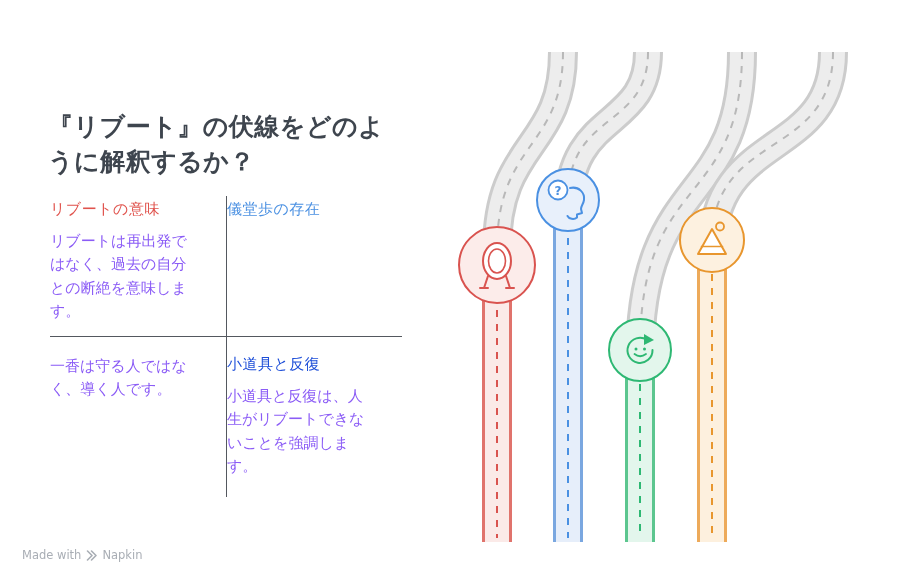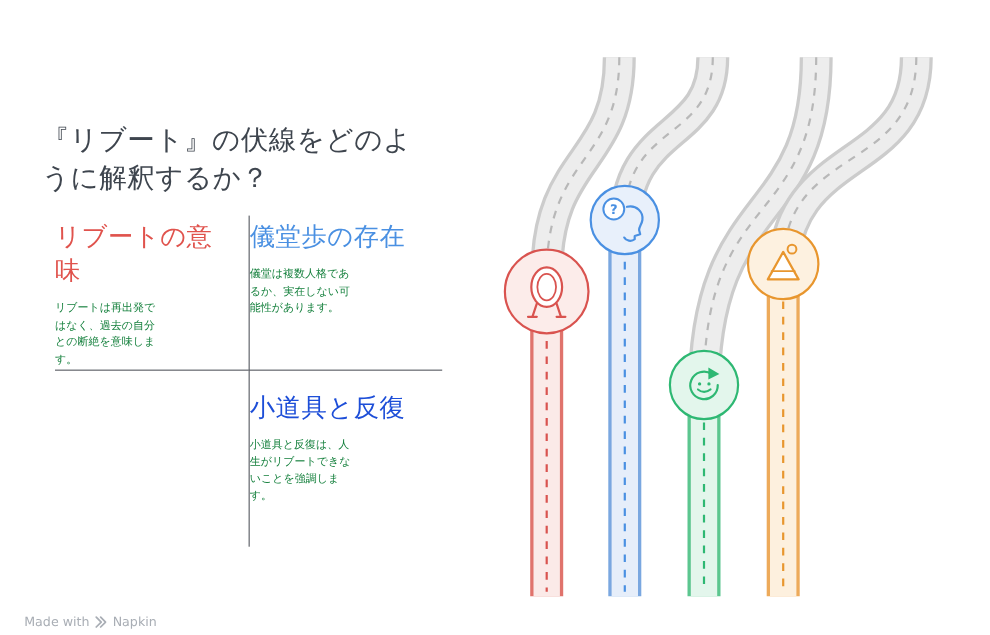--- a/index.html
+++ b/index.html
@@ -2,41 +2,41 @@
 <html><head>
 <meta charset="utf-8">
 <style>
   html,body{margin:0;padding:0}
   body{
     width:900px;height:577px;position:relative;overflow:hidden;
     background:#ffffff;
     font-family:"DejaVu Sans","Liberation Sans",sans-serif;
   }
   .title{
-    position:absolute;left:38px;top:92px;width:380px;
-    font-size:25px;font-weight:400;color:#3e454e;
+    position:absolute;left:48px;top:92px;width:380px;
+    font-size:25px;font-weight:700;color:#3e454e;
     line-height:1.42;white-space:pre-line;letter-spacing:.5px;
   }
   .grid{
     position:absolute;left:50px;top:196px;width:352px;
     display:grid;grid-template-columns:176px 176px;grid-template-rows:141px 160px;
   }
   .cell{padding:4px 12px 8px 0;box-sizing:border-box}
   .cell.right{border-left:1px solid #54585f}
   .cell.top{border-bottom:1px solid #54585f}
   .cell.bottom{padding-top:18px}
-  .q-heading{font-size:23px;font-weight:400;margin:0 0 11px 0;letter-spacing:.5px}
-  .q-body{font-size:10px;line-height:1.55;color:#15803d;white-space:pre-line;margin:0}
+  .q-heading{font-size:15px;font-weight:400;margin:0 0 11px 0;letter-spacing:.5px}
+  .q-body{font-size:15px;line-height:1.55;color:#8b5cf6;white-space:pre-line;margin:0}
   .c-red{color:#e0534d}
   .c-blue{color:#4a90e2}
   .c-green{color:#2eb873}
   .c-orange{color:#1d4ed8}
   .roads{position:absolute;left:440px;top:0}
   .footer{
-    position:absolute;left:22px;bottom:5px;
+    position:absolute;left:22px;bottom:15px;
     display:flex;align-items:center;gap:5px;
     font-size:11.5px;color:#a9aeb5;
   }
   .footer svg{display:block}
 </style>
 </head>
 <body>
 
 <h1 class="title">『リブート』の伏線をどのよ
 うに解釈するか？</h1>
@@ -44,25 +44,24 @@
 <div class="grid">
   <div class="cell top">
     <h2 class="q-heading c-red">リブートの意味</h2>
     <p class="q-body">リブートは再出発で
 はなく、過去の自分
 との断絶を意味しま
 す。</p>
   </div>
   <div class="cell top right">
     <h2 class="q-heading c-blue">儀堂歩の存在</h2>
-    <p class="q-body">儀堂は複数人格であ
-るか、実在しない可
-能性があります。</p>
   </div>
   <div class="cell bottom">
+    <p class="q-body">一香は守る人ではな
+く、導く人です。</p>
   </div>
   <div class="cell bottom right">
     <h2 class="q-heading c-orange">小道具と反復</h2>
     <p class="q-body">小道具と反復は、人
 生がリブートできな
 いことを強調しま
 す。</p>
   </div>
 </div>
 

